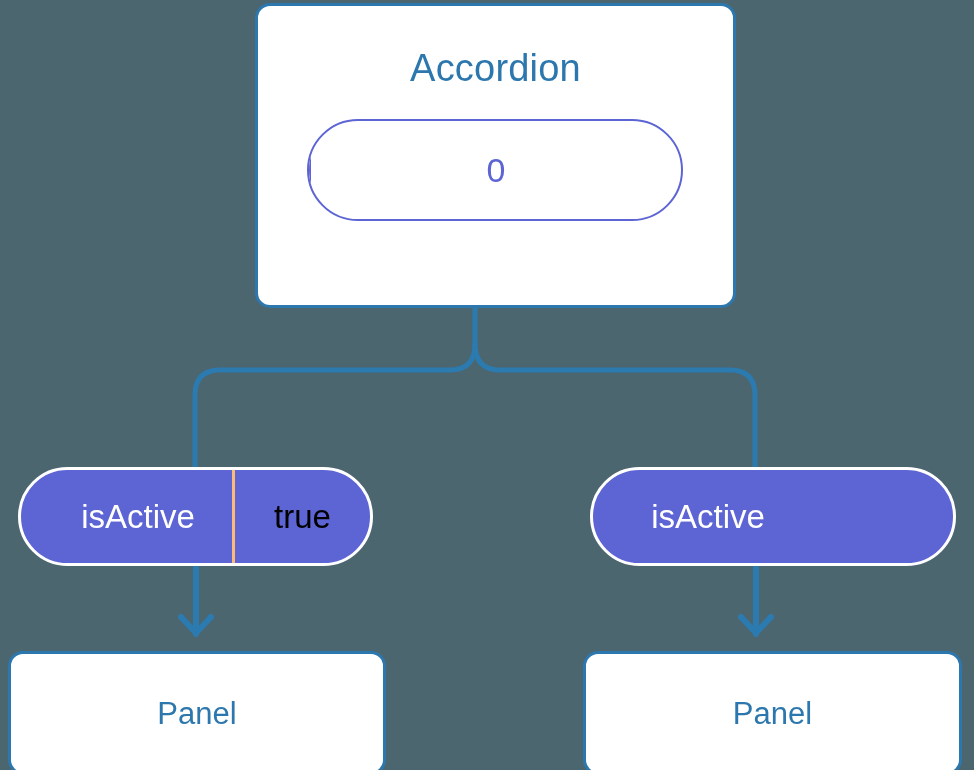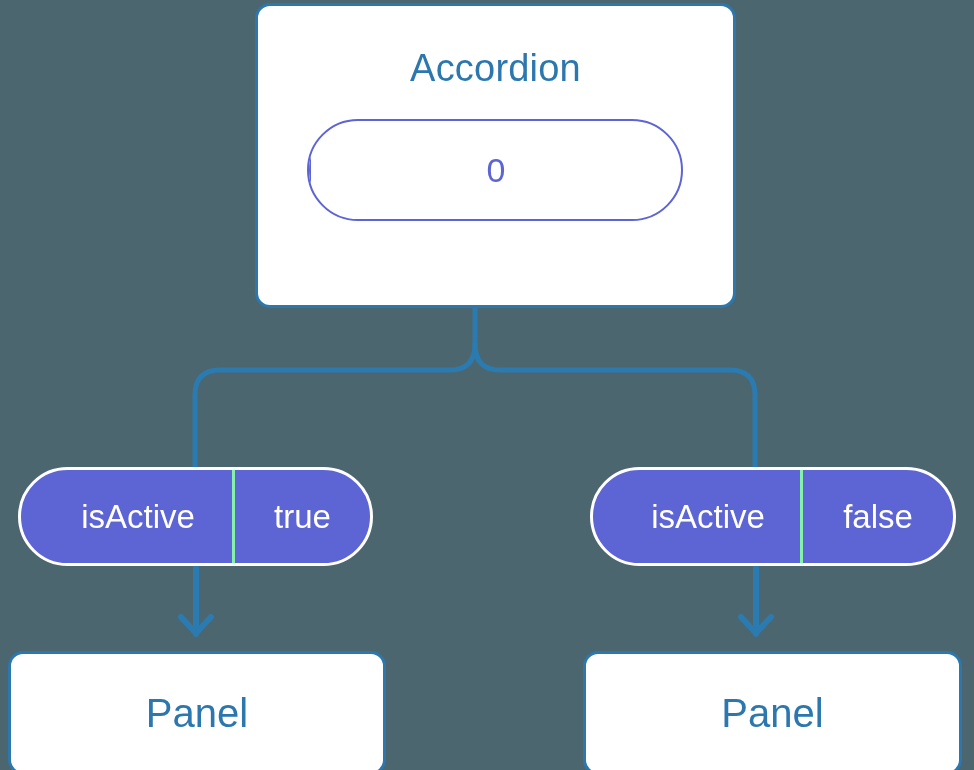--- a/index.html
+++ b/index.html
@@ -90,22 +90,22 @@
   
   .pill.filled {
     border: 3px solid #ffffff;
     background: #5d64d4;
   }
   .pill.filled .pill-key {
     color: #ffffff;
     padding-left: 23px;
   }
   .pill.filled .pill-val {
-    color: #ffffff;
-    border-left: 3px solid #86efac;
+    color: #000000;
+    border-left: 3px solid #fdba74;
   }
 
   #activeindex-pill {
     position: absolute;
     left: 307px;
     top: 119px;
     width: 376px;
     height: 102px;
     font-size: 34px;
   }
@@ -146,21 +146,21 @@
     left: 8px;
     top: 651px;
     width: 378px;
   }
   #right-panel-card {
     left: 583px;
     top: 651px;
     width: 379px;
   }
   .panel-label {
-    font-size: 40px;
+    font-size: 31px;
     color: #2c77ad;
     line-height: 1;
     white-space: nowrap;
     text-align: center;
   }
 </style>
 </head>
 <body>
 
 <div id="stage">
@@ -190,21 +190,20 @@
     <div class="pill-val">0</div>
   </div>
 
   <div class="pill filled" id="left-isactive-pill">
     <div class="pill-key">isActive</div>
     <div class="pill-val">true</div>
   </div>
 
   <div class="pill filled" id="right-isactive-pill">
     <div class="pill-key">isActive</div>
-    <div class="pill-val">false</div>
   </div>
 
   <div class="card panel-card" id="left-panel-card">
     <div class="panel-label">Panel</div>
   </div>
 
   <div class="card panel-card" id="right-panel-card">
     <div class="panel-label">Panel</div>
   </div>
 

